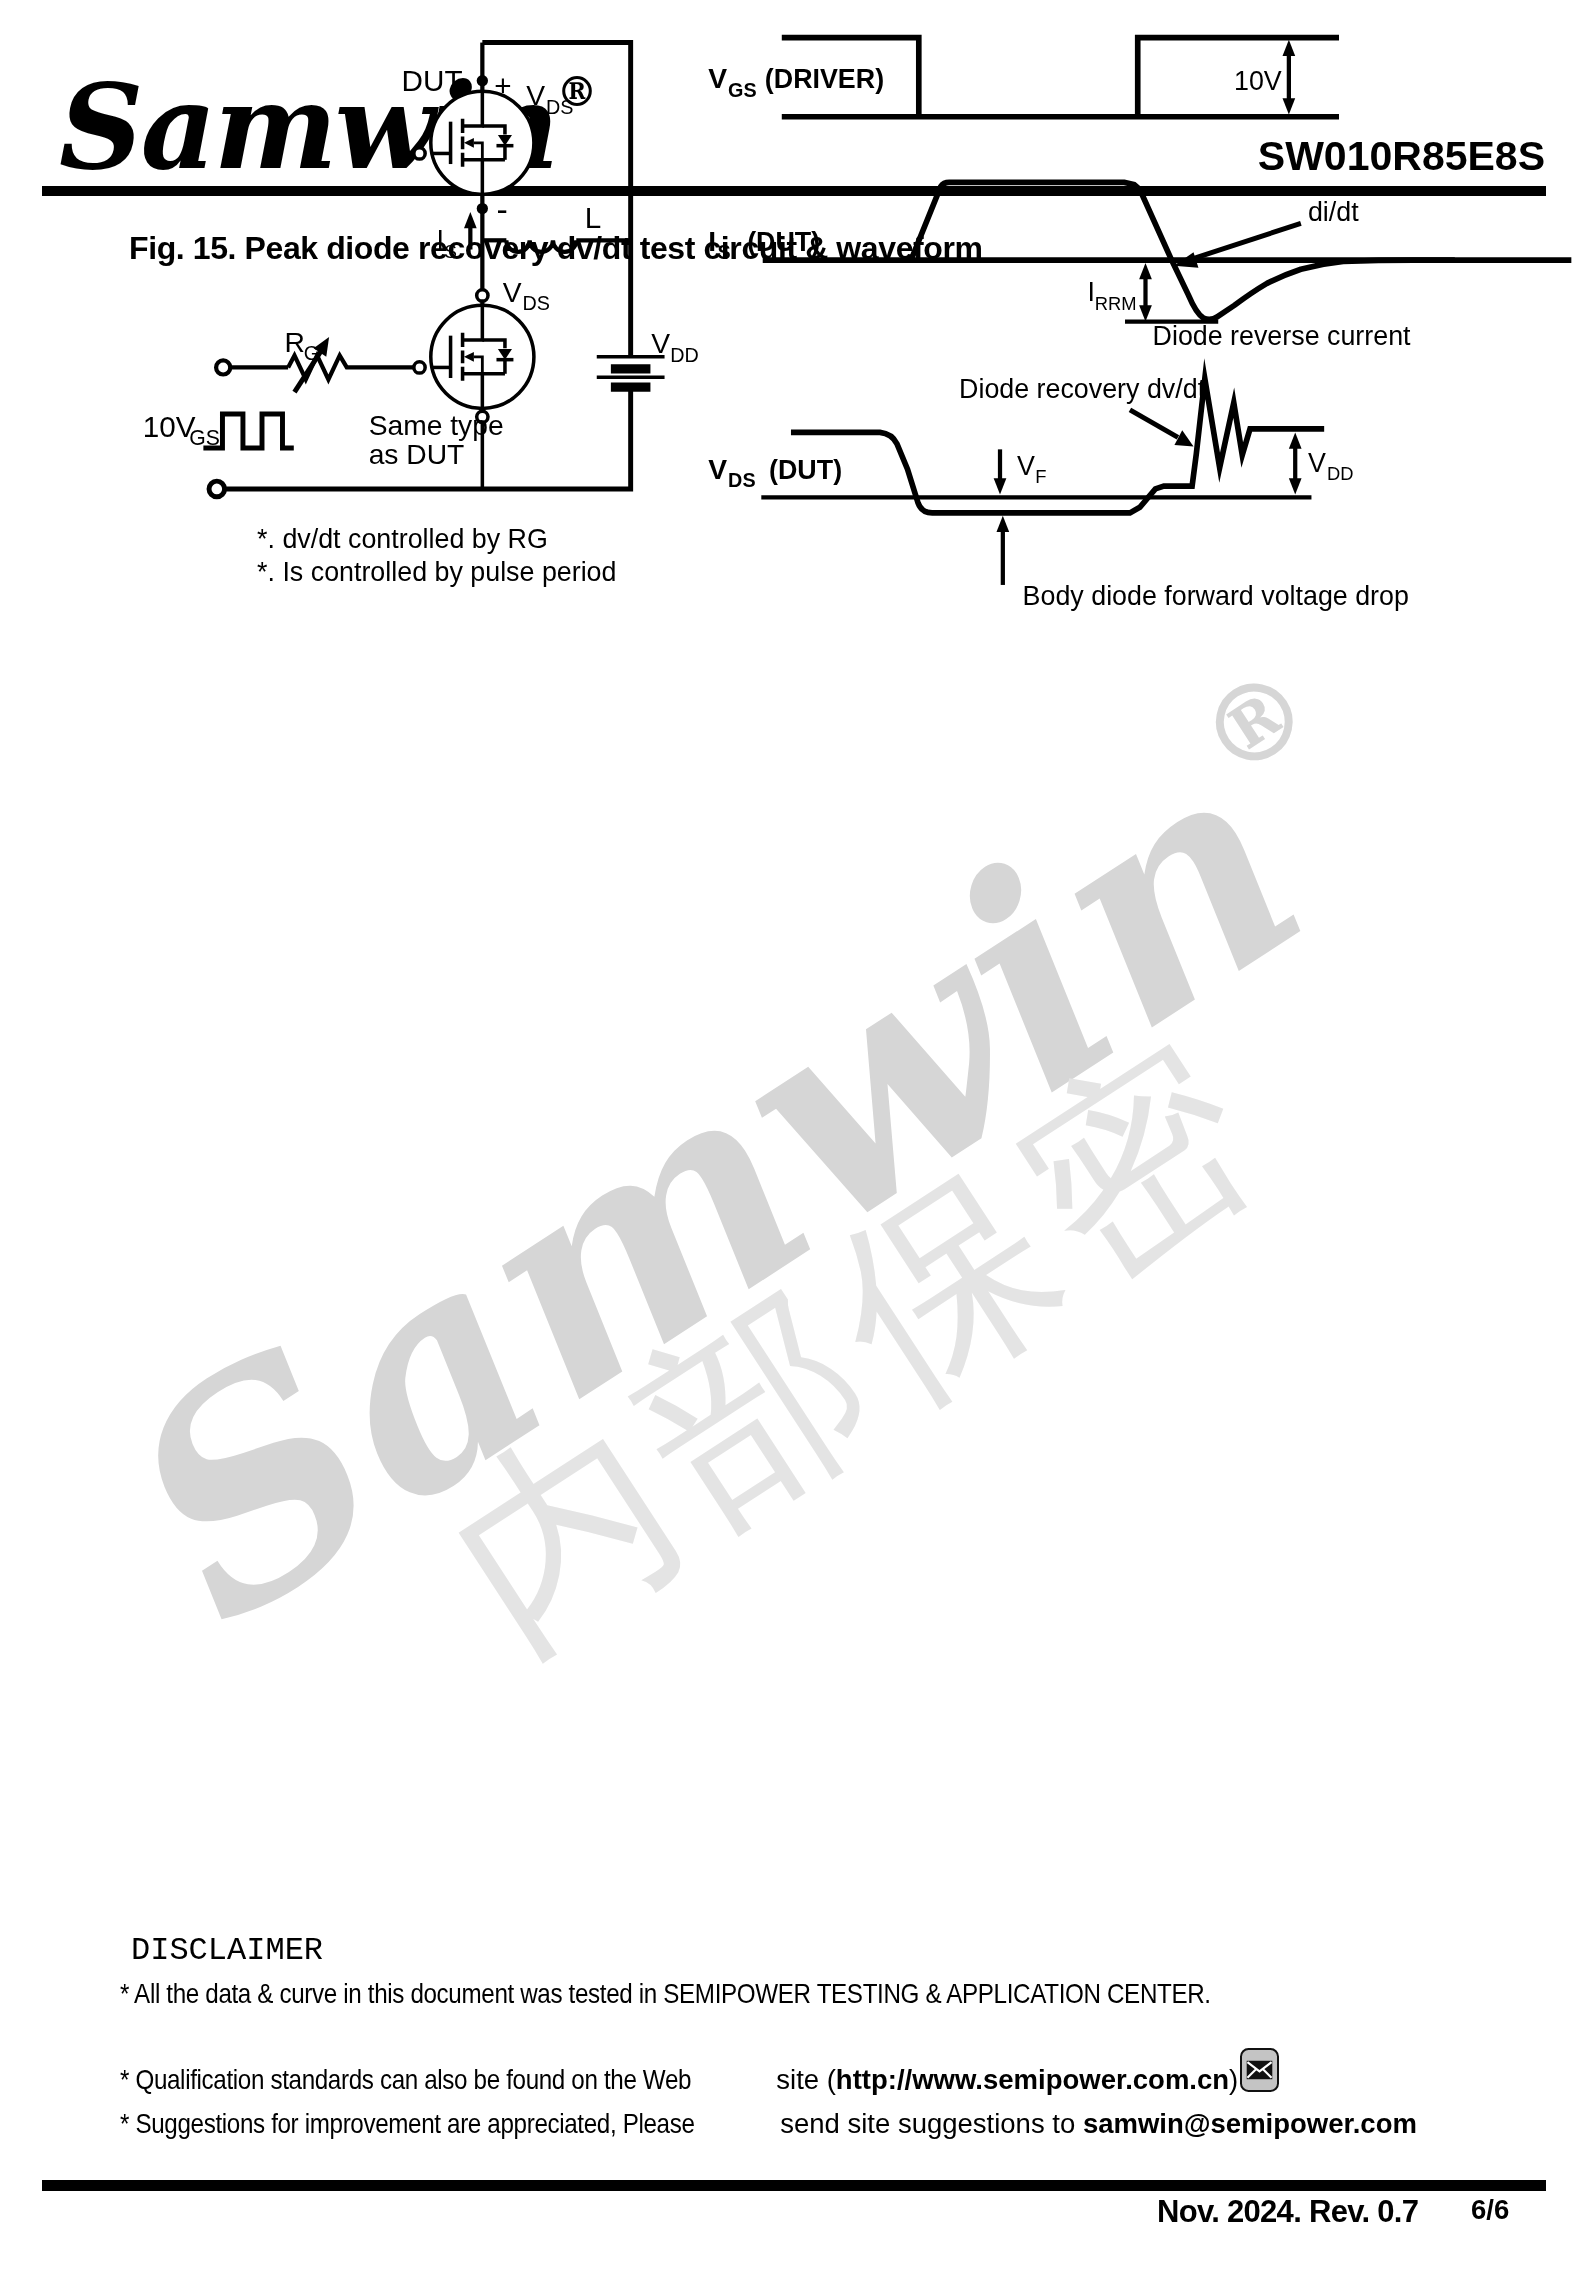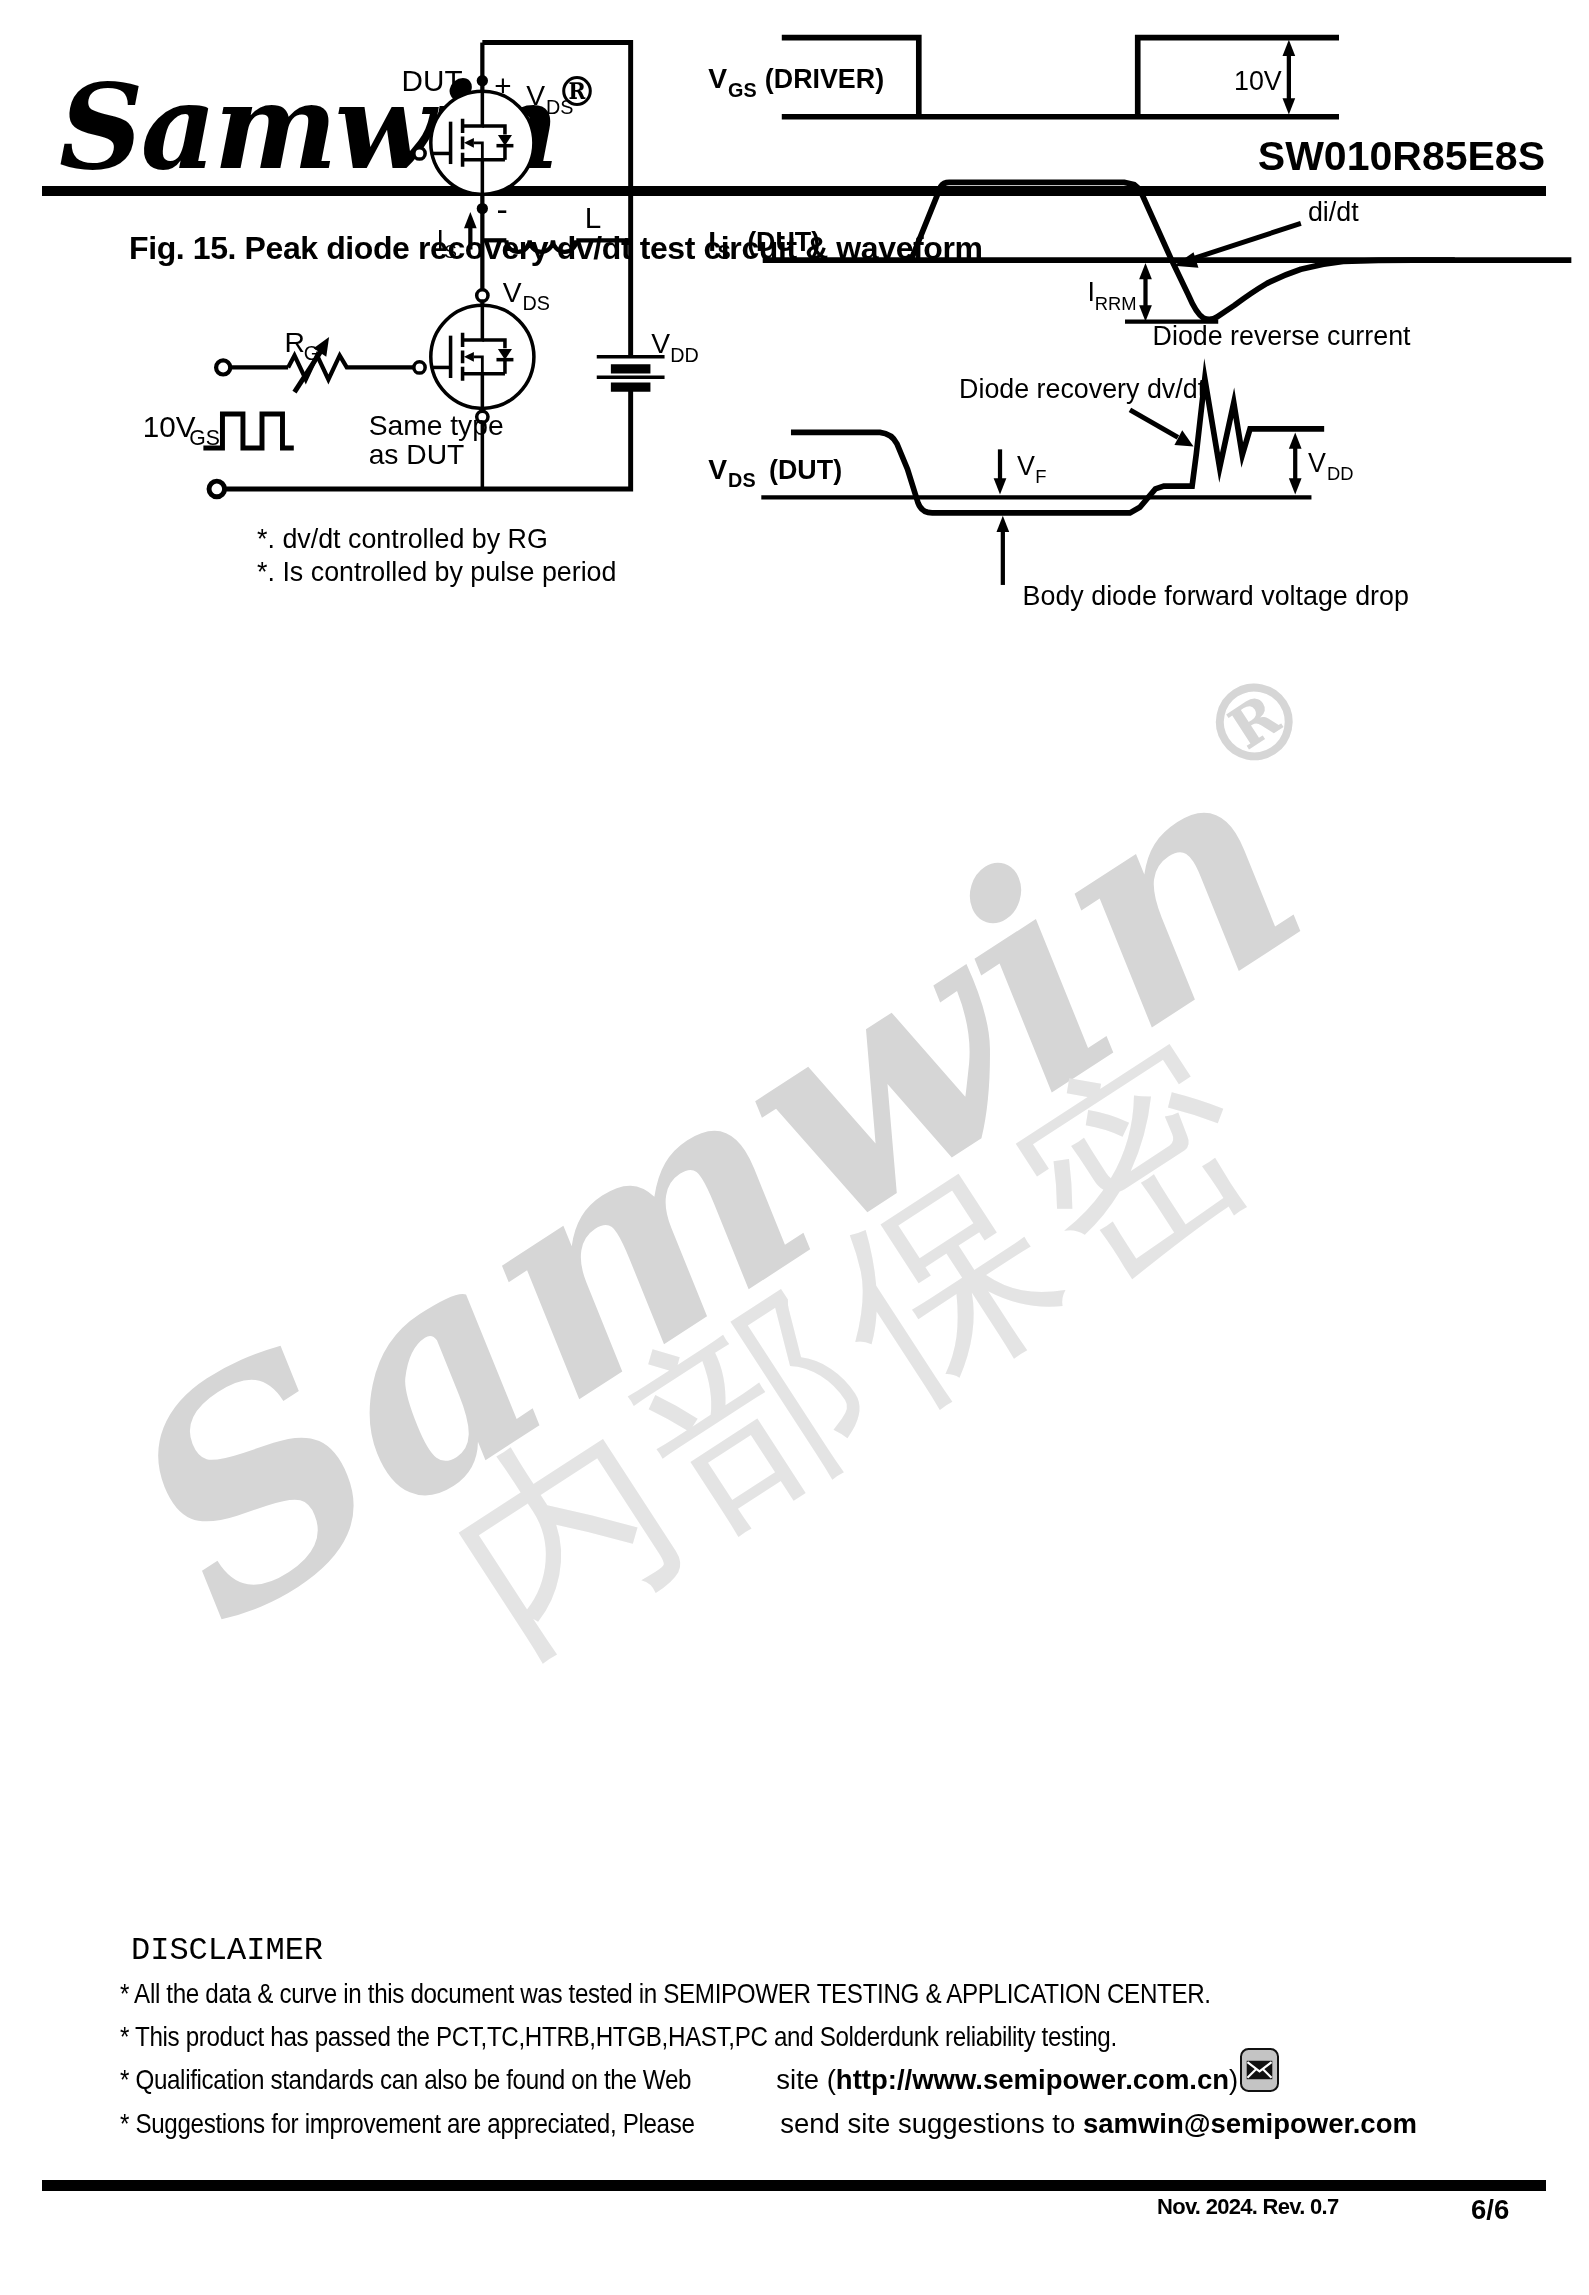--- a/index.html
+++ b/index.html
@@ -30,21 +30,21 @@
   
   .dhead{position:absolute;left:131px;top:1932px;font-size:32px;letter-spacing:0px;font-family:Liberation Mono, monospace;}
   .dline{position:absolute;left:120px;font-size:27.5px;white-space:pre;}
   .cond{display:inline-block;transform:scaleX(.88);transform-origin:0 60%;letter-spacing:-0.4px;}
   .bld{font-weight:bold;}
   .mailicon{position:absolute;left:1240px;top:2048px;width:35px;height:40px;background:#c4c4c4;
             border:2.8px solid #111;border-radius:8.5px;display:flex;align-items:center;justify-content:center;}
   
   .footbar{position:absolute;left:42px;top:2180px;width:1504px;height:11.3px;background:#000;}
   .footleft{position:absolute;left:79px;top:2192px;font-size:29px;font-weight:bold;letter-spacing:-0.7px;}
-  .footrev{position:absolute;left:1157px;top:2194px;font-size:22px;font-weight:bold;letter-spacing:-0.7px;}
+  .footrev{position:absolute;left:1157px;top:2194px;font-size:31px;font-weight:bold;letter-spacing:-0.7px;}
   .footpage{position:absolute;left:1471px;top:2194px;font-size:27.5px;font-weight:bold;}
 </style>
 </head>
 <body>
 
 <div class="page">
 
   <div class="wm-brand"><span>Samwin</span><span class="wm-reg">®</span></div>
   <div class="wm-cn">内部保密</div>
 
@@ -206,21 +206,20 @@
       <g>
         <path d="M1600,980 L1668,1019" stroke="#000" stroke-width="7"></path>
         <polygon points="1690,1032 1663,1030 1674,1009" fill="#000"></polygon>
       </g>
       <text x="1358" y="963" class="f38">Diode recovery dv/dt</text>
     </g>
   </svg>
 
   <div class="dhead">DISCLAIMER</div>
   <div class="dline" style="top:1978px"><span class="cond">* All the data &amp; curve in this document was tested in SEMIPOWER TESTING &amp; APPLICATION CENTER.</span></div>
-  <div class="dline" style="top:2021px"><span class="cond">* This product has passed the PCT,TC,HTRB,HTGB,HAST,PC and Solderdunk reliability testing.</span></div>
   <div class="dline" style="top:2064px"><span class="cond">* Qualification standards can also be found on the Web </span><span>site (</span><span class="bld">http://www.semipower.com.cn</span><span>)</span></div>
   <div class="dline" style="top:2108px"><span class="cond">* Suggestions for improvement are appreciated, Please </span><span>send site suggestions to </span><span class="bld">samwin@semipower.com</span></div>
 
   <div class="mailicon">
     <svg width="27" height="20" viewBox="0 0 38 28">
       <rect x="1" y="1" width="36" height="26" fill="#111"></rect>
       <path d="M2,3 L19,16 L36,3 M2,25 L14,13 M36,25 L24,13" stroke="#fff" stroke-width="3" fill="none"></path>
     </svg>
   </div>
 

